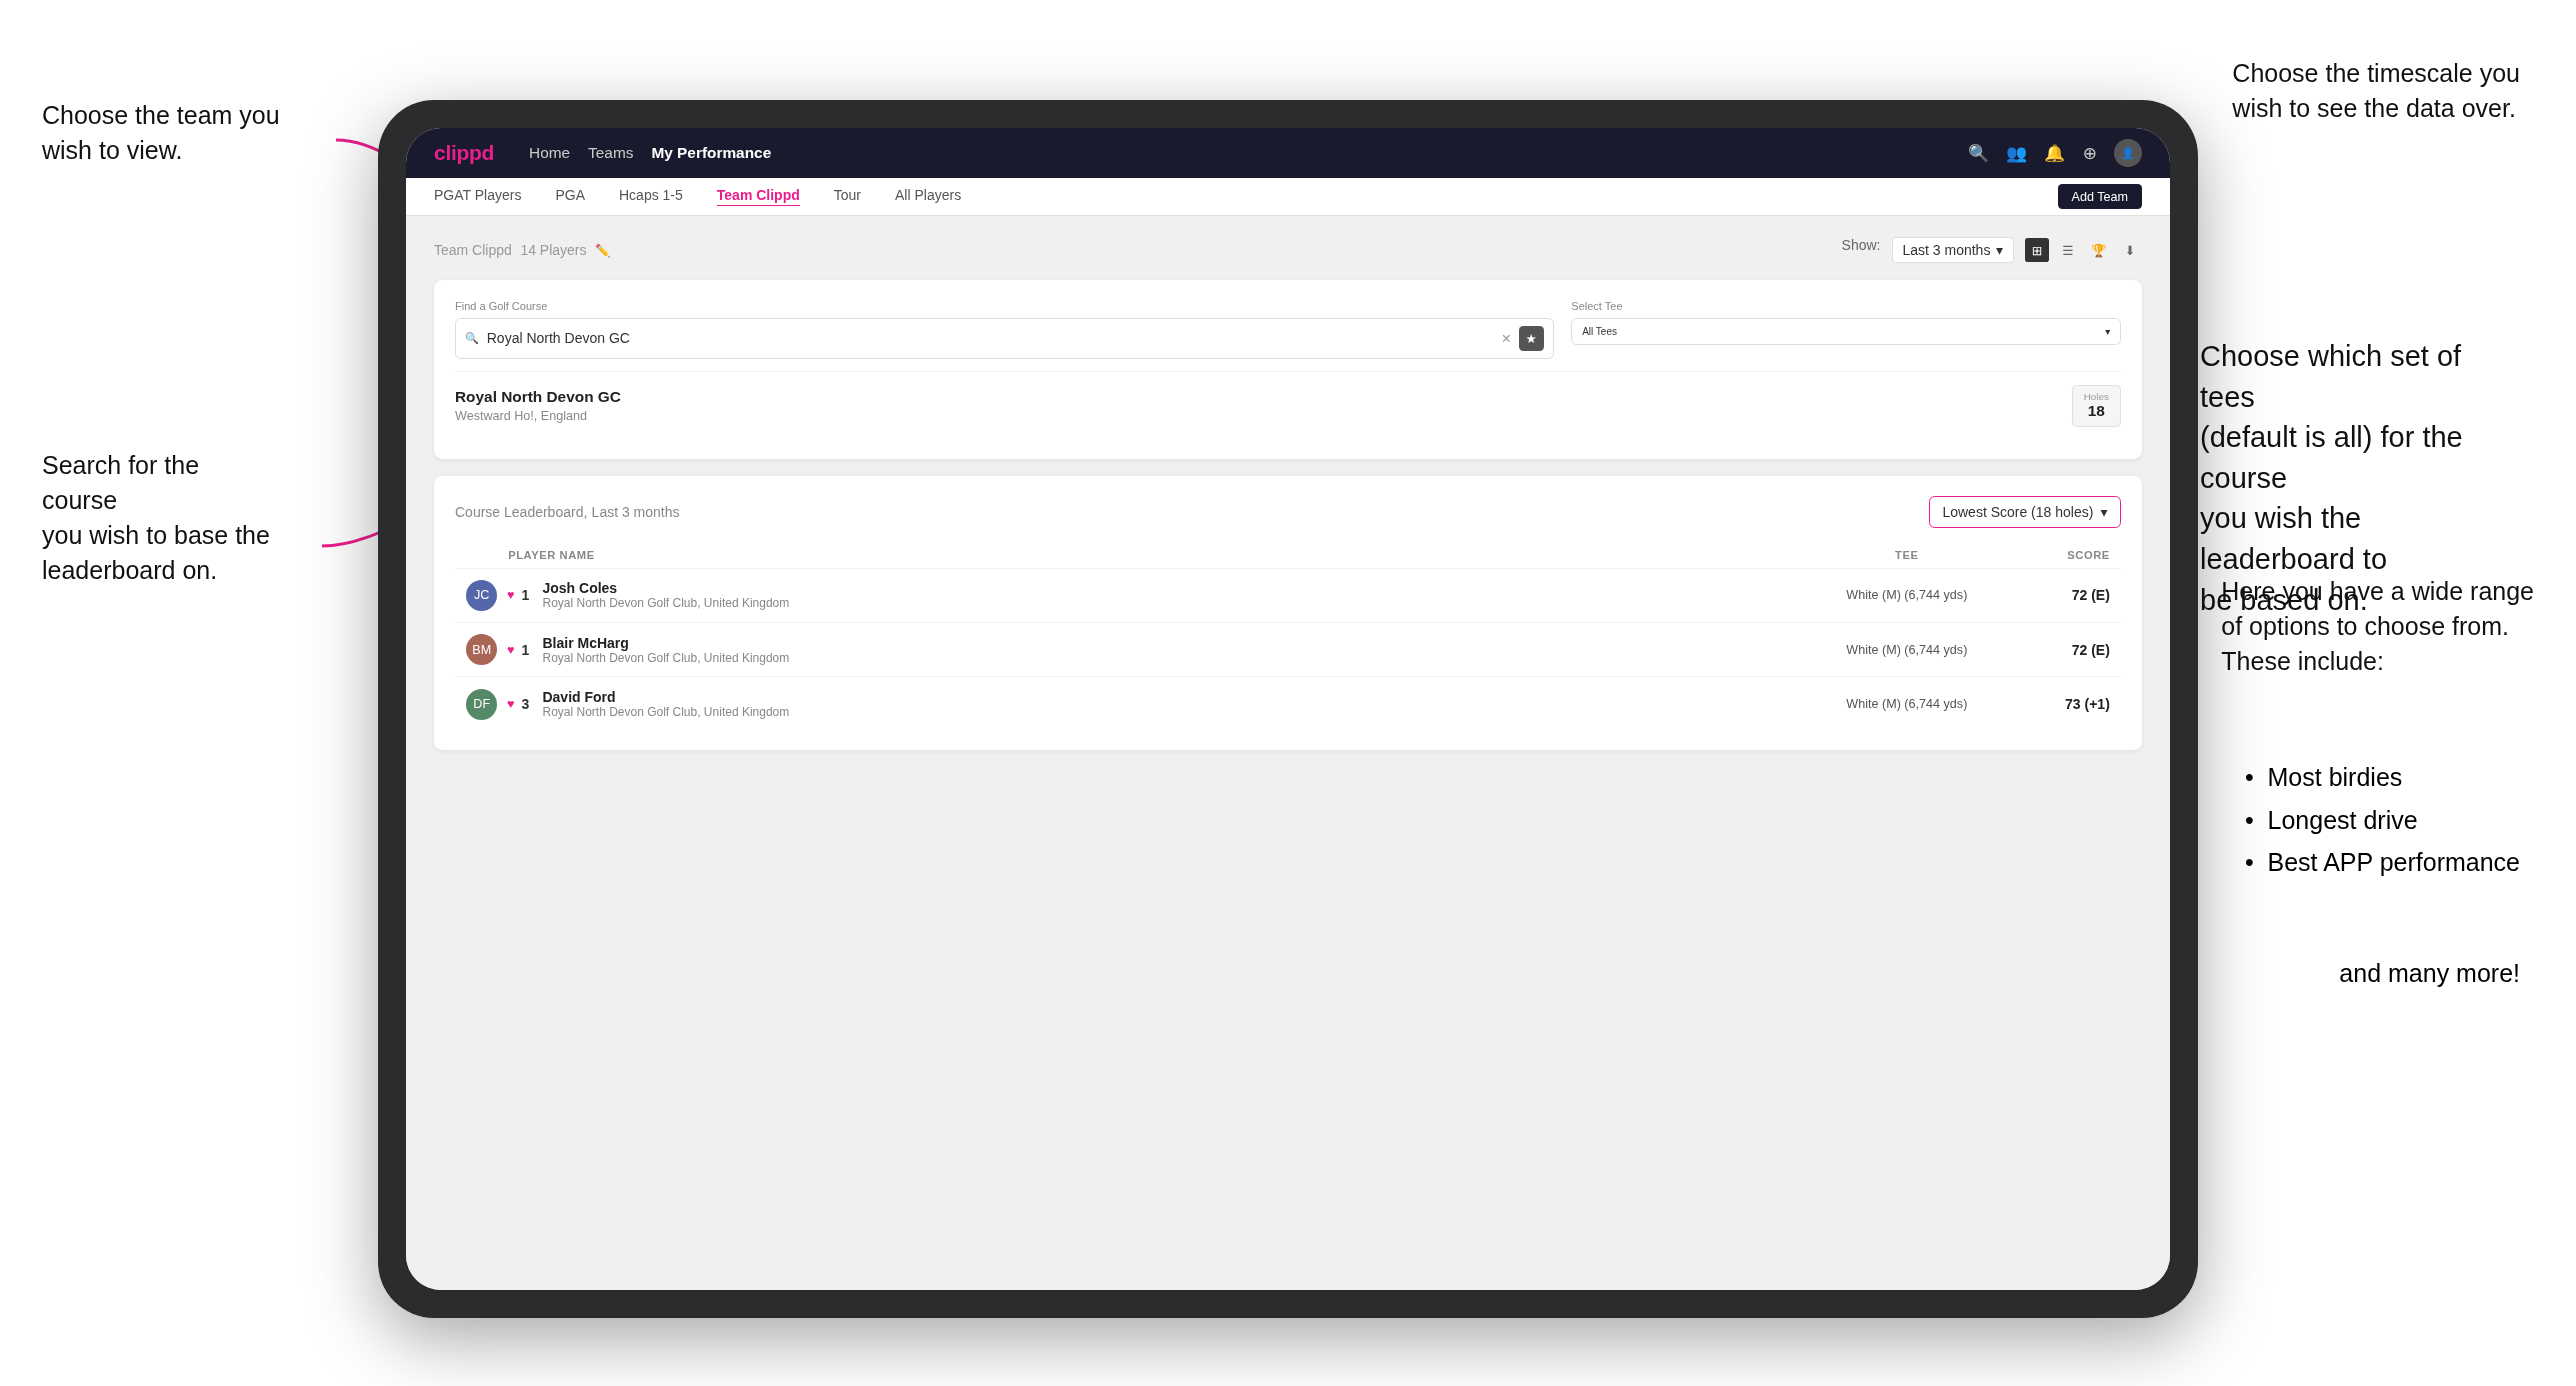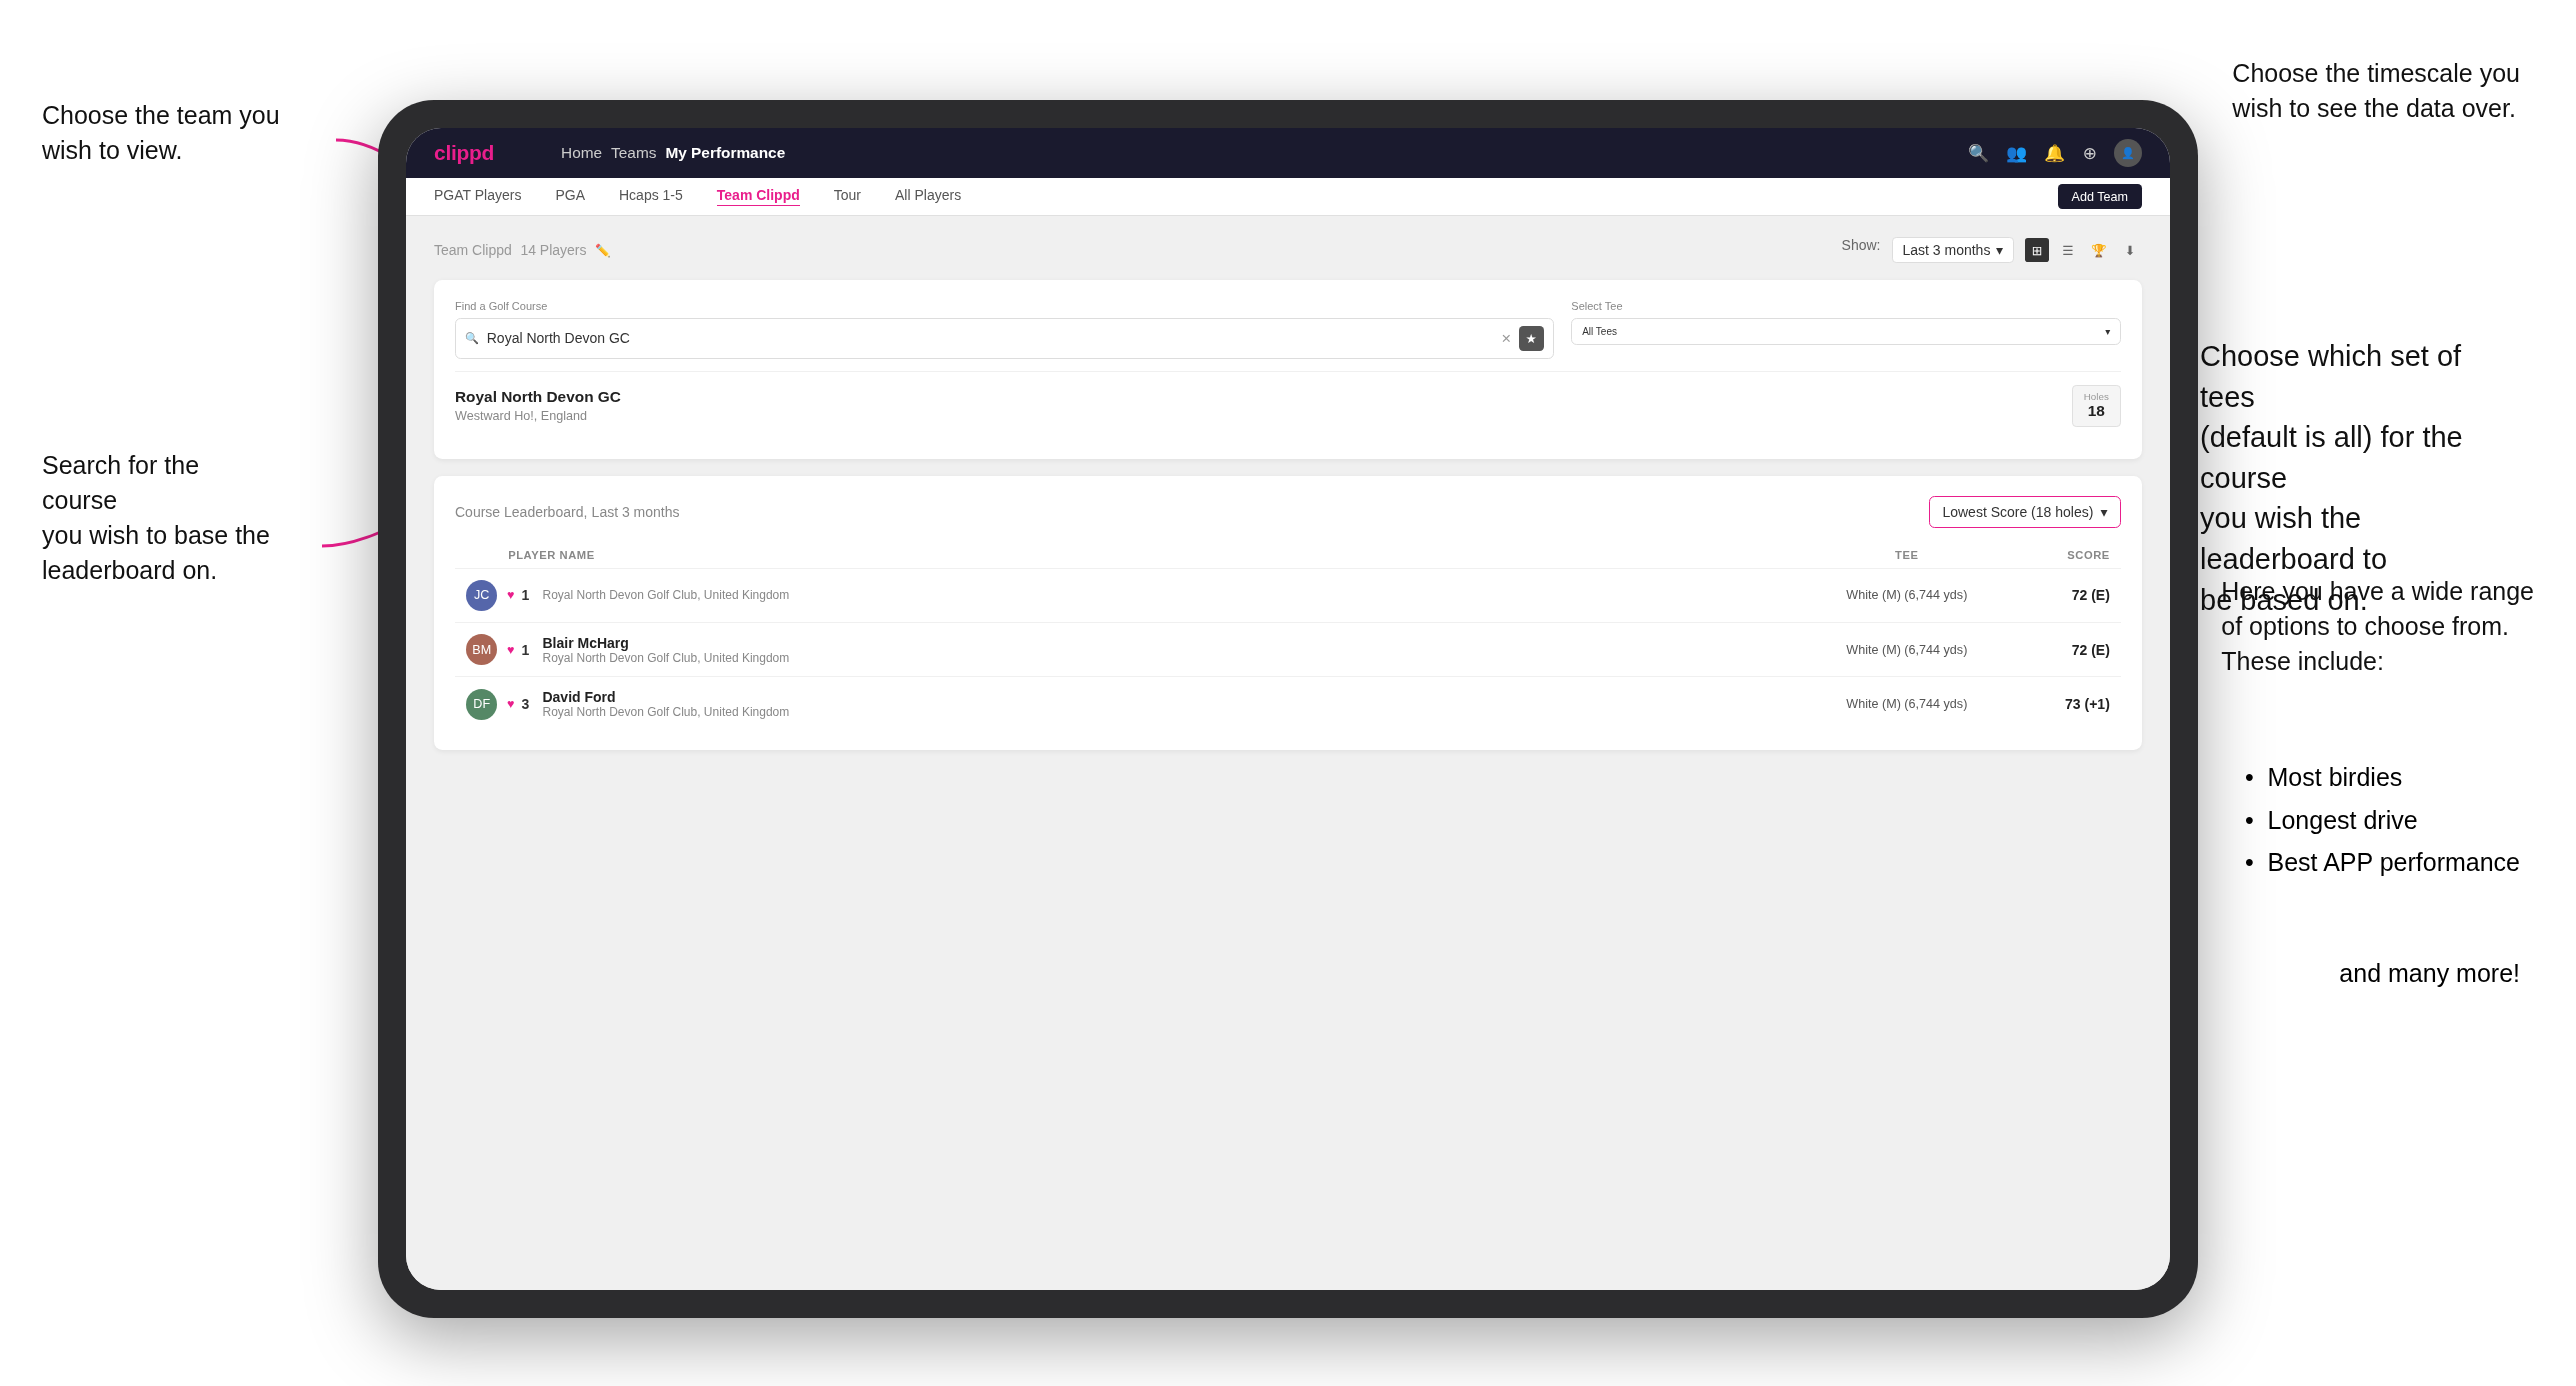--- a/index.html
+++ b/index.html
@@ -58,24 +58,23 @@
     .nav-logo {
       color: #e91e8c;
       font-size: 21px;
       font-weight: 700;
       letter-spacing: -0.3px;
       margin-right: 7px;
     }
 
     .nav-links {
       display: flex;
-      gap: 9px;
+      gap: 18px;
       align-items: center;
       flex: 1;
-      margin-left: 32px;
     }
 
     .nav-link {
       color: #ccc;
       font-size: 15.4px;
       cursor: pointer;
       text-decoration: none;
     }
 
     .nav-link.active {
@@ -635,20 +634,21 @@
             <div class="col-player">PLAYER NAME</div>
             <div class="col-tee">TEE</div>
             <div class="col-score">SCORE</div>
           </div>
 
           <div class="table-row">
             <div class="player-avatar jc">JC</div>
             <span class="heart-icon">♥</span>
             <span class="rank-num">1</span>
             <div class="player-info">
+              <div class="player-name">Josh Coles</div>
               <div class="player-club">Royal North Devon Golf Club, United Kingdom</div>
             </div>
             <div class="tee-info">White (M) (6,744 yds)</div>
             <div class="score-info">72 (E)</div>
           </div>
 
           <div class="table-row">
             <div class="player-avatar bm">BM</div>
             <span class="heart-icon">♥</span>
             <span class="rank-num">1</span>

